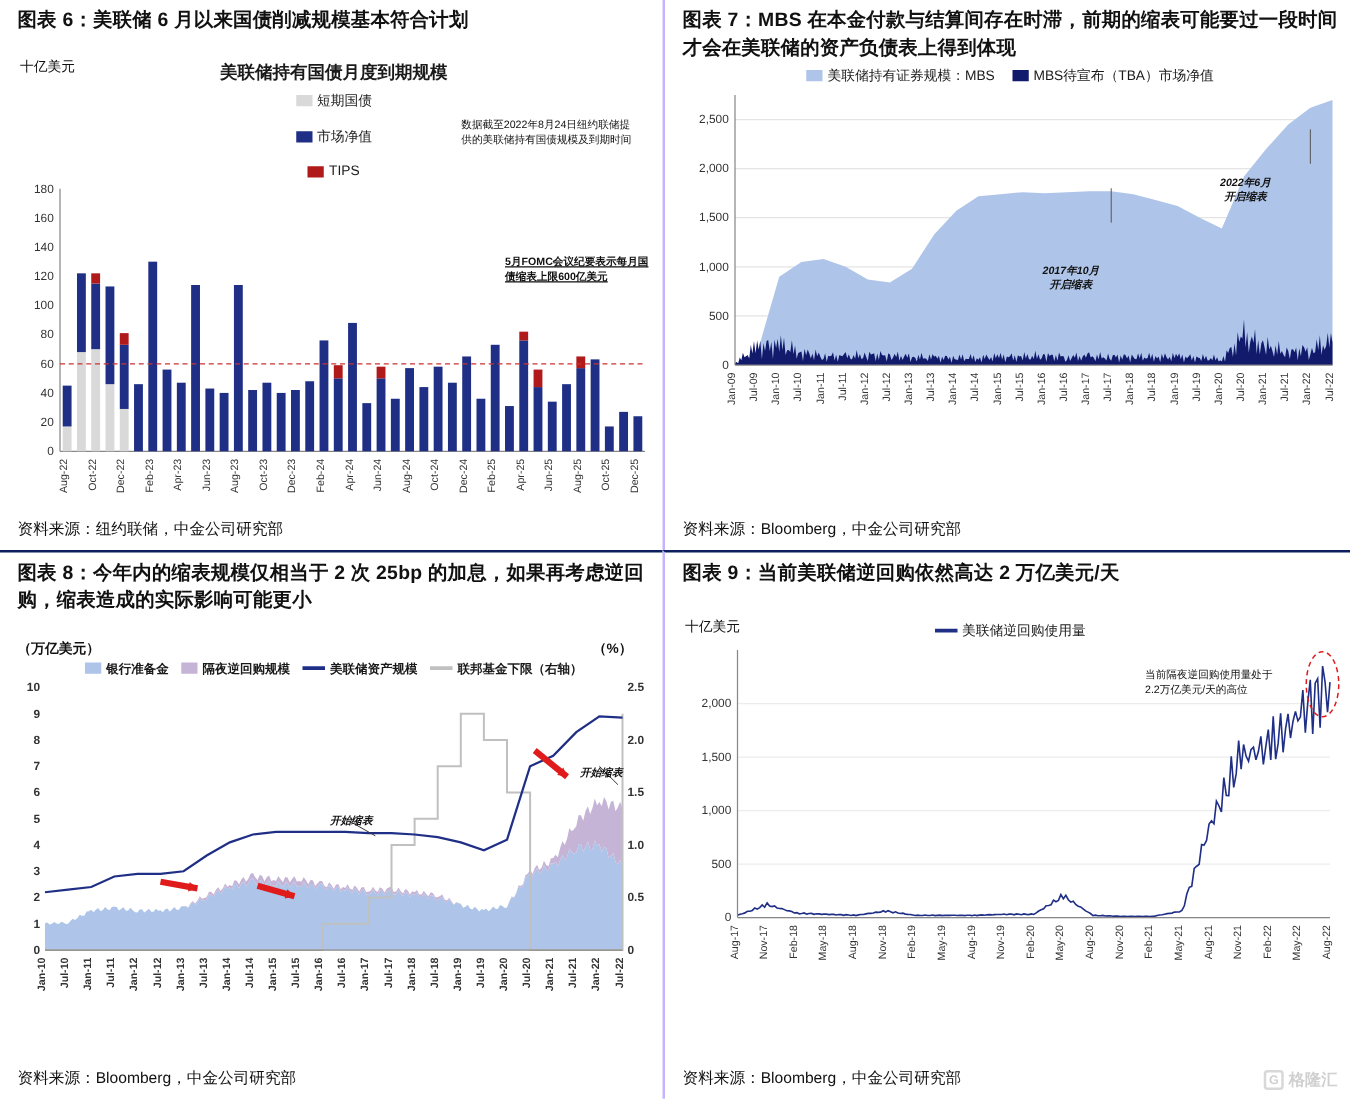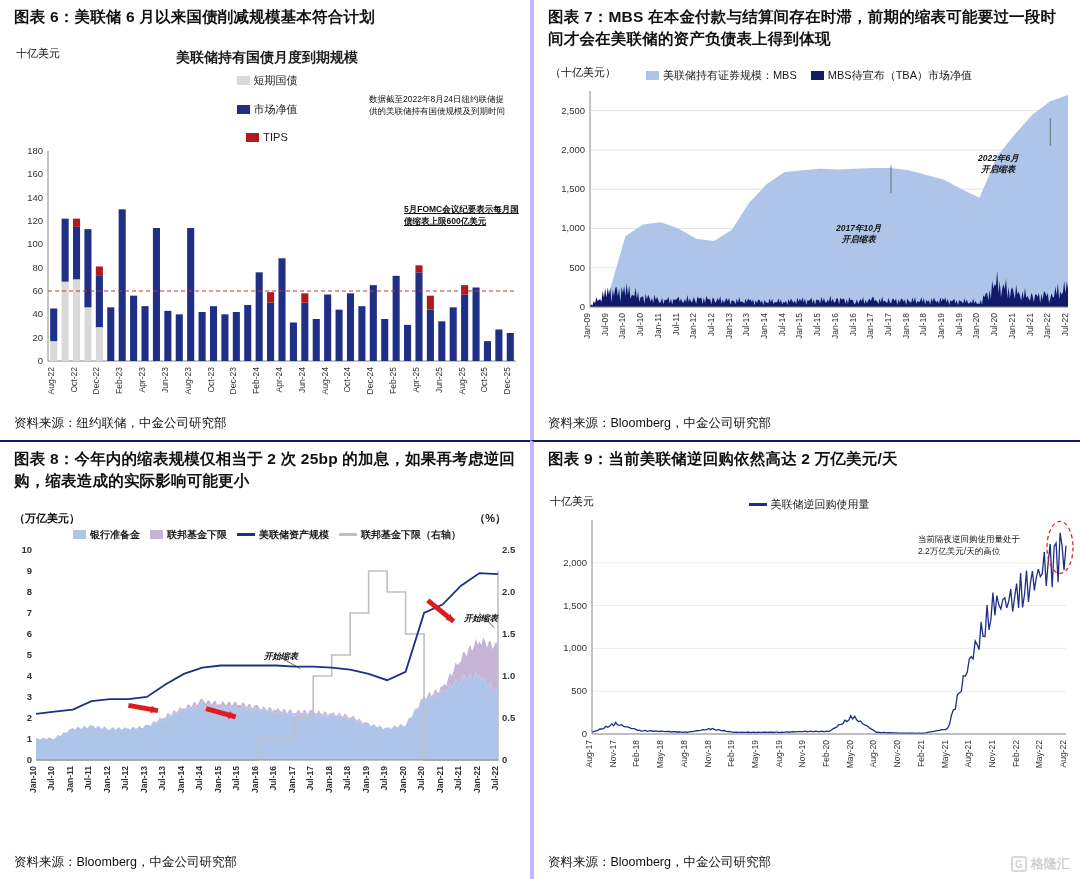--- a/index.html
+++ b/index.html
@@ -11,21 +11,21 @@
     color:#1a1a1a;
     overflow:hidden;
   }
   .grid {
     display:grid;
     grid-template-columns: 530px 550px;
     grid-template-rows: 440px 439px;
     width:1080px; height:879px;
   }
   .panel { position:relative; padding:6px 10px 4px 14px; }
-  .panel.right { border-left:4px solid #c4b5fd; }
+  .panel.right { border-left:2px solid #c4b5fd; }
   .panel.bottom { border-top:2px solid #0b1f5e; }
   .ptitle {
     font-size:15.5px; font-weight:bold; color:#111; line-height:1.45;
     letter-spacing:0.2px;
   }
   .psource {
     position:absolute; bottom:8px; left:14px;
     font-size:12.5px; color:#111;
   }
   .chartbox { position:relative; }
@@ -171,21 +171,20 @@
       </div>
     </div>
 
     <div class="psource">资料来源：纽约联储，中金公司研究部</div>
   </div>
 
   <div class="panel right">
     <div class="ptitle">图表 7：MBS 在本金付款与结算间存在时滞，前期的缩表可能要过一段时间才会在美联储的资产负债表上得到体现</div>
 
     <div class="chartbox" style="margin-top:14px;">
-      <div class="unit" style="margin-left:2px;">（十亿美元）</div>
       <div class="legend" style="justify-content:center;margin-top:-12px;">
         <span class="li">
             <span class="sw" style="background:#aec4e8"></span>
             <span>美联储持有证券规模：MBS</span>
           </span>
         <span class="li">
             <span class="sw" style="background:#121a6b"></span>
             <span>MBS待宣布（TBA）市场净值</span>
           </span>
       </div>
@@ -262,21 +261,21 @@
         <span class="unit">（万亿美元）</span>
         <span class="unit" style="margin-right:14px;">（%）</span>
       </div>
       <div class="legend" style="justify-content:center;gap:10px;font-size:10px;margin-top:2px;">
         <span class="li">
             <span class="sw" style="background:#aec4e8"></span>
             <span>银行准备金</span>
           </span>
         <span class="li">
             <span class="sw" style="background:#c6b4d6"></span>
-            <span>联邦基金下限</span>
+            <span>隔夜逆回购规模</span>
           </span>
         <span class="li">
             <span class="swline" style="background:#1f2f86"></span>
             <span>美联储资产规模</span>
           </span>
         <span class="li">
             <span class="swline" style="background:#c0c0c0"></span>
             <span>联邦基金下限（右轴）</span>
           </span>
       </div>

